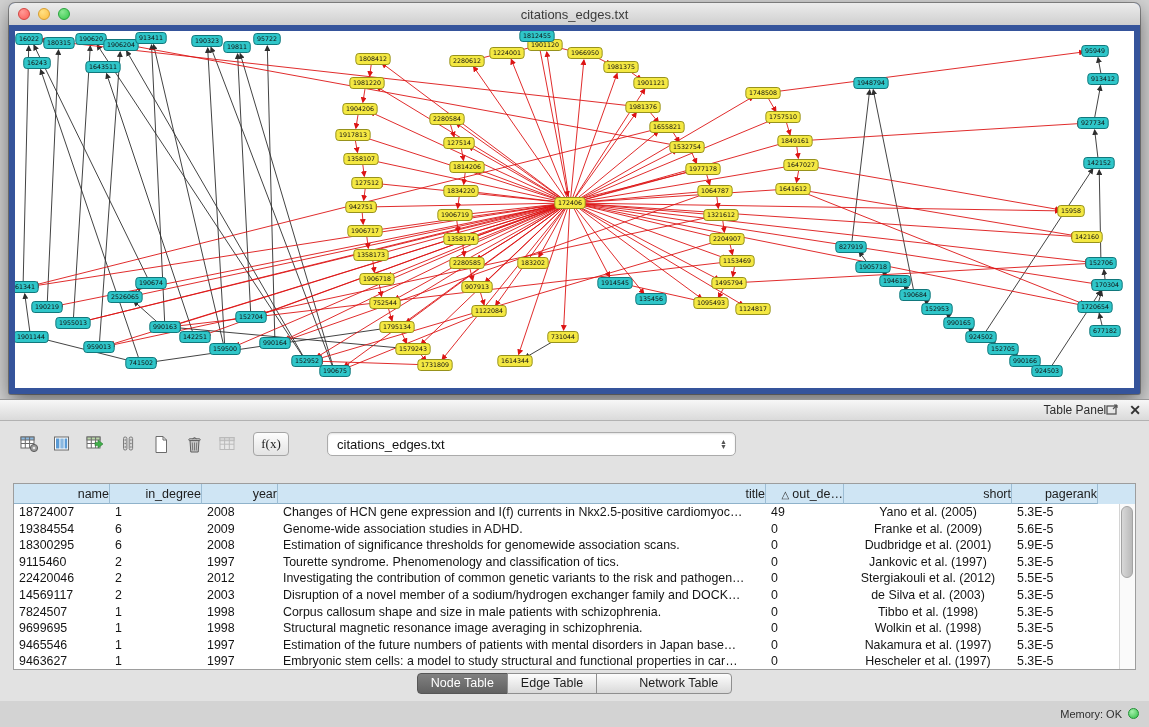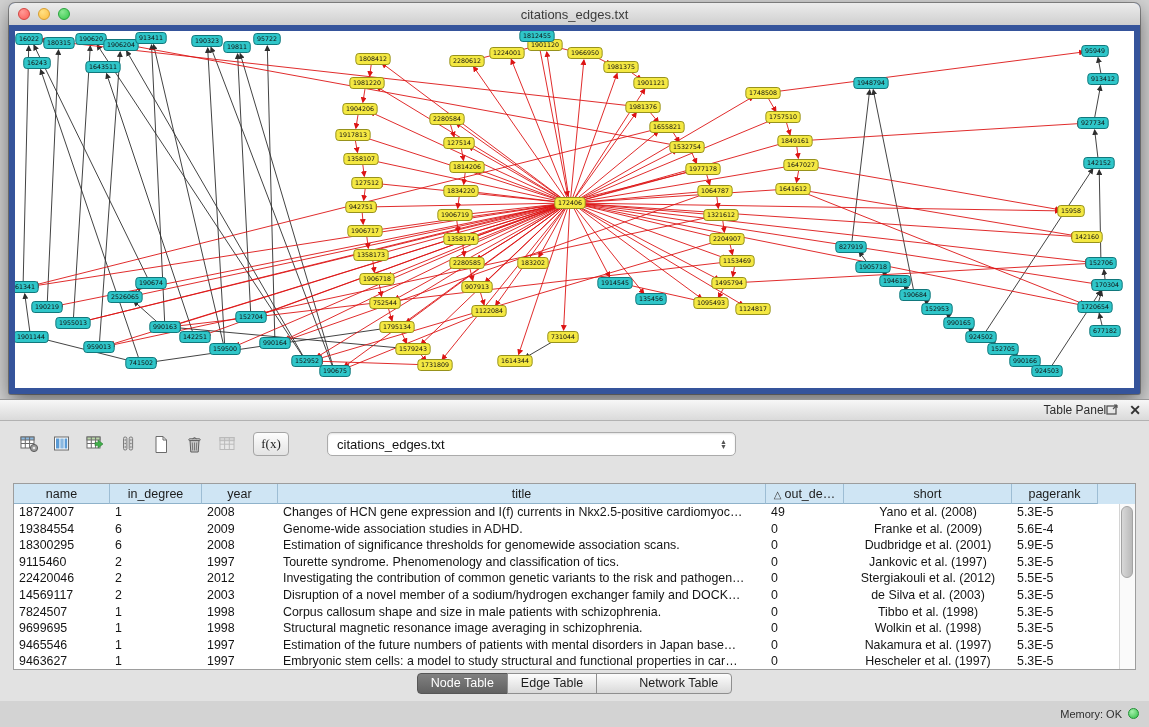--- a/index.html
+++ b/index.html
@@ -58,21 +58,21 @@
   }
   .combo-arrows{margin-left:auto;display:flex;flex-direction:column;line-height:5px;font-size:7px;color:#555;padding-right:2px;}
 
   .table-wrap{
     position:absolute;left:13px;right:13px;top:83px;bottom:31px;
     background:#fff;border:1px solid #9d9d9d;overflow:hidden;
   }
   .thead,.trow{display:grid;grid-template-columns:96px 92px 76px 488px 78px 168px 86px;}
   .thead{background:#cfe5f4;height:20px;}
   .hcell{
-    font-size:12.5px;color:#1c1c1c;text-align:center;line-height:20px;
+    font-size:12.5px;color:#1c1c1c;text-align:right;line-height:20px;
     border-right:1px solid #9dbdd4;border-bottom:1px solid #8fb2ca;
     overflow:hidden;white-space:nowrap;
   }
   .hcell .sort{font-size:10px;margin-right:3px;color:#333;}
   .tbody{position:absolute;left:0;right:15px;top:20px;bottom:0;overflow:hidden;}
   .trow{height:16.6px;line-height:16.6px;}
   .tcell{
     font-size:12.4px;color:#141414;padding-left:5px;overflow:hidden;
     white-space:nowrap;text-overflow:ellipsis;
   }
@@ -775,31 +775,31 @@
         <div class="hcell"><span>short</span></div>
         <div class="hcell"><span>pagerank</span></div>
       </div>
     <div class="tbody" id="tbody">
         <div class="trow">
           <div class="tcell c0">18724007</div>
           <div class="tcell c1">1</div>
           <div class="tcell c2">2008</div>
           <div class="tcell c3">Changes of HCN gene expression and I(f) currents in Nkx2.5-positive cardiomyoc…</div>
           <div class="tcell c4">49</div>
-          <div class="tcell c5">Yano et al. (2008)</div>
+          <div class="tcell c5">Yano et al. (2005)</div>
           <div class="tcell c6">5.3E-5</div>
         </div>
         <div class="trow">
           <div class="tcell c0">19384554</div>
           <div class="tcell c1">6</div>
           <div class="tcell c2">2009</div>
           <div class="tcell c3">Genome-wide association studies in ADHD.</div>
           <div class="tcell c4">0</div>
           <div class="tcell c5">Franke et al. (2009)</div>
-          <div class="tcell c6">5.6E-4</div>
+          <div class="tcell c6">5.6E-5</div>
         </div>
         <div class="trow">
           <div class="tcell c0">18300295</div>
           <div class="tcell c1">6</div>
           <div class="tcell c2">2008</div>
           <div class="tcell c3">Estimation of significance thresholds for genomewide association scans.</div>
           <div class="tcell c4">0</div>
           <div class="tcell c5">Dudbridge et al. (2001)</div>
           <div class="tcell c6">5.9E-5</div>
         </div>

